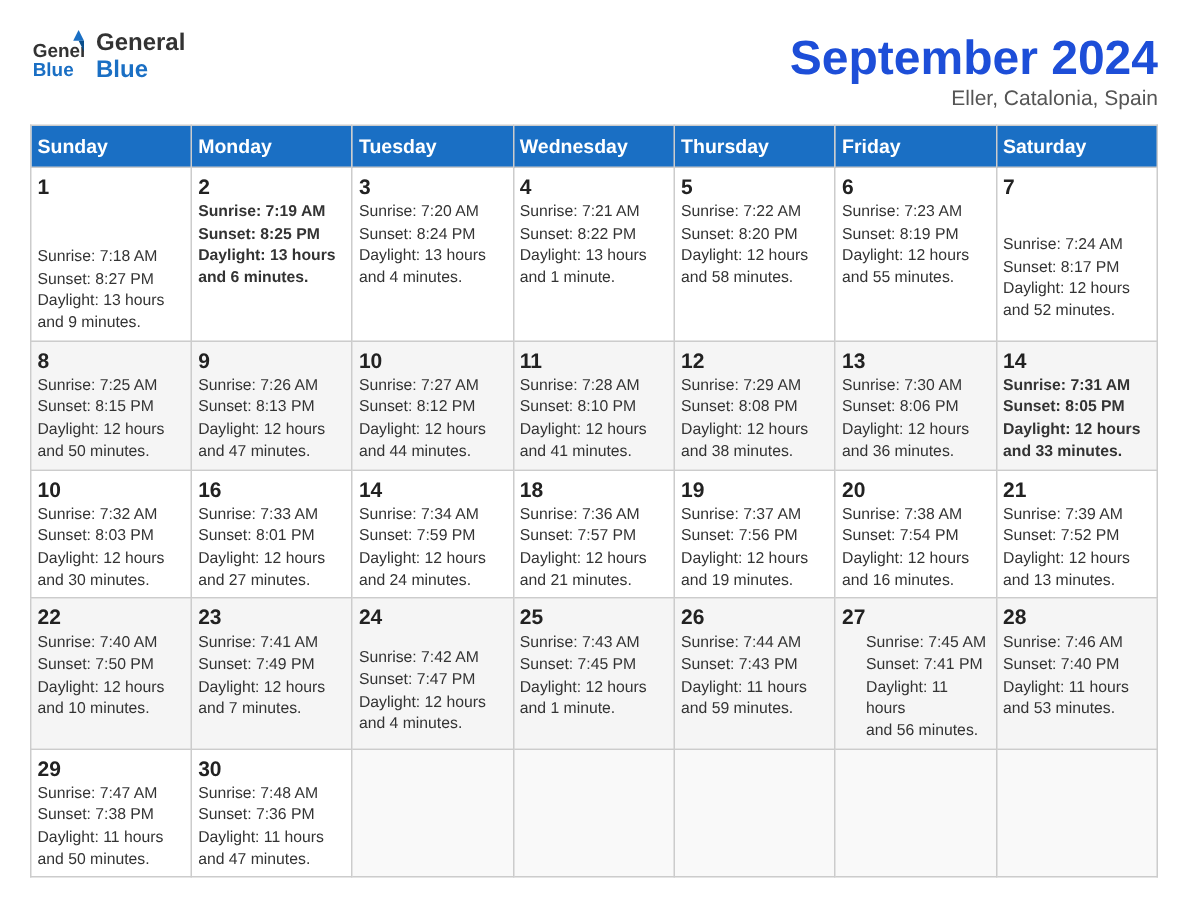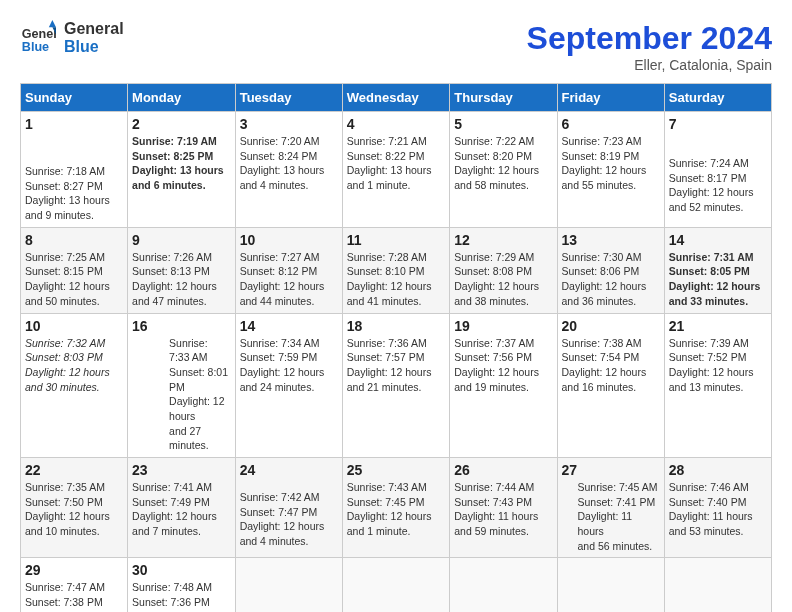--- a/index.html
+++ b/index.html
@@ -211,28 +211,28 @@
           <span class="day-num">14</span>
           <div class="day-info" style="white-space: pre-line; font-weight: bold;">Sunrise: 7:31 AM
 Sunset: 8:05 PM
 Daylight: 12 hours
 and 33 minutes.</div>
         </td>
       </tr>
       <tr>
         <td>
           <span class="day-num">10</span>
-          <div class="day-info" style="white-space: pre-line; font-style: italic;">Sunrise: 7:32 AM
+          <div class="day-info" style="white-space: pre-line;">Sunrise: 7:32 AM
 Sunset: 8:03 PM
 Daylight: 12 hours
 and 30 minutes.</div>
         </td>
         <td>
           <span class="day-num">16</span>
-          <div class="day-info" style="white-space: pre-line; margin-left: 37px;">Sunrise: 7:33 AM
+          <div class="day-info" style="white-space: pre-line;">Sunrise: 7:33 AM
 Sunset: 8:01 PM
 Daylight: 12 hours
 and 27 minutes.</div>
         </td>
         <td>
           <span class="day-num">14</span>
           <div class="day-info" style="white-space: pre-line;">Sunrise: 7:34 AM
 Sunset: 7:59 PM
 Daylight: 12 hours
 and 24 minutes.</div>
@@ -262,21 +262,21 @@
           <span class="day-num">21</span>
           <div class="day-info" style="white-space: pre-line;">Sunrise: 7:39 AM
 Sunset: 7:52 PM
 Daylight: 12 hours
 and 13 minutes.</div>
         </td>
       </tr>
       <tr>
         <td>
           <span class="day-num">22</span>
-          <div class="day-info" style="white-space: pre-line;">Sunrise: 7:35 AM
+          <div class="day-info" style="white-space: pre-line;">Sunrise: 7:40 AM
 Sunset: 7:50 PM
 Daylight: 12 hours
 and 10 minutes.</div>
         </td>
         <td>
           <span class="day-num">23</span>
           <div class="day-info" style="white-space: pre-line;">Sunrise: 7:41 AM
 Sunset: 7:49 PM
 Daylight: 12 hours
 and 7 minutes.</div>

